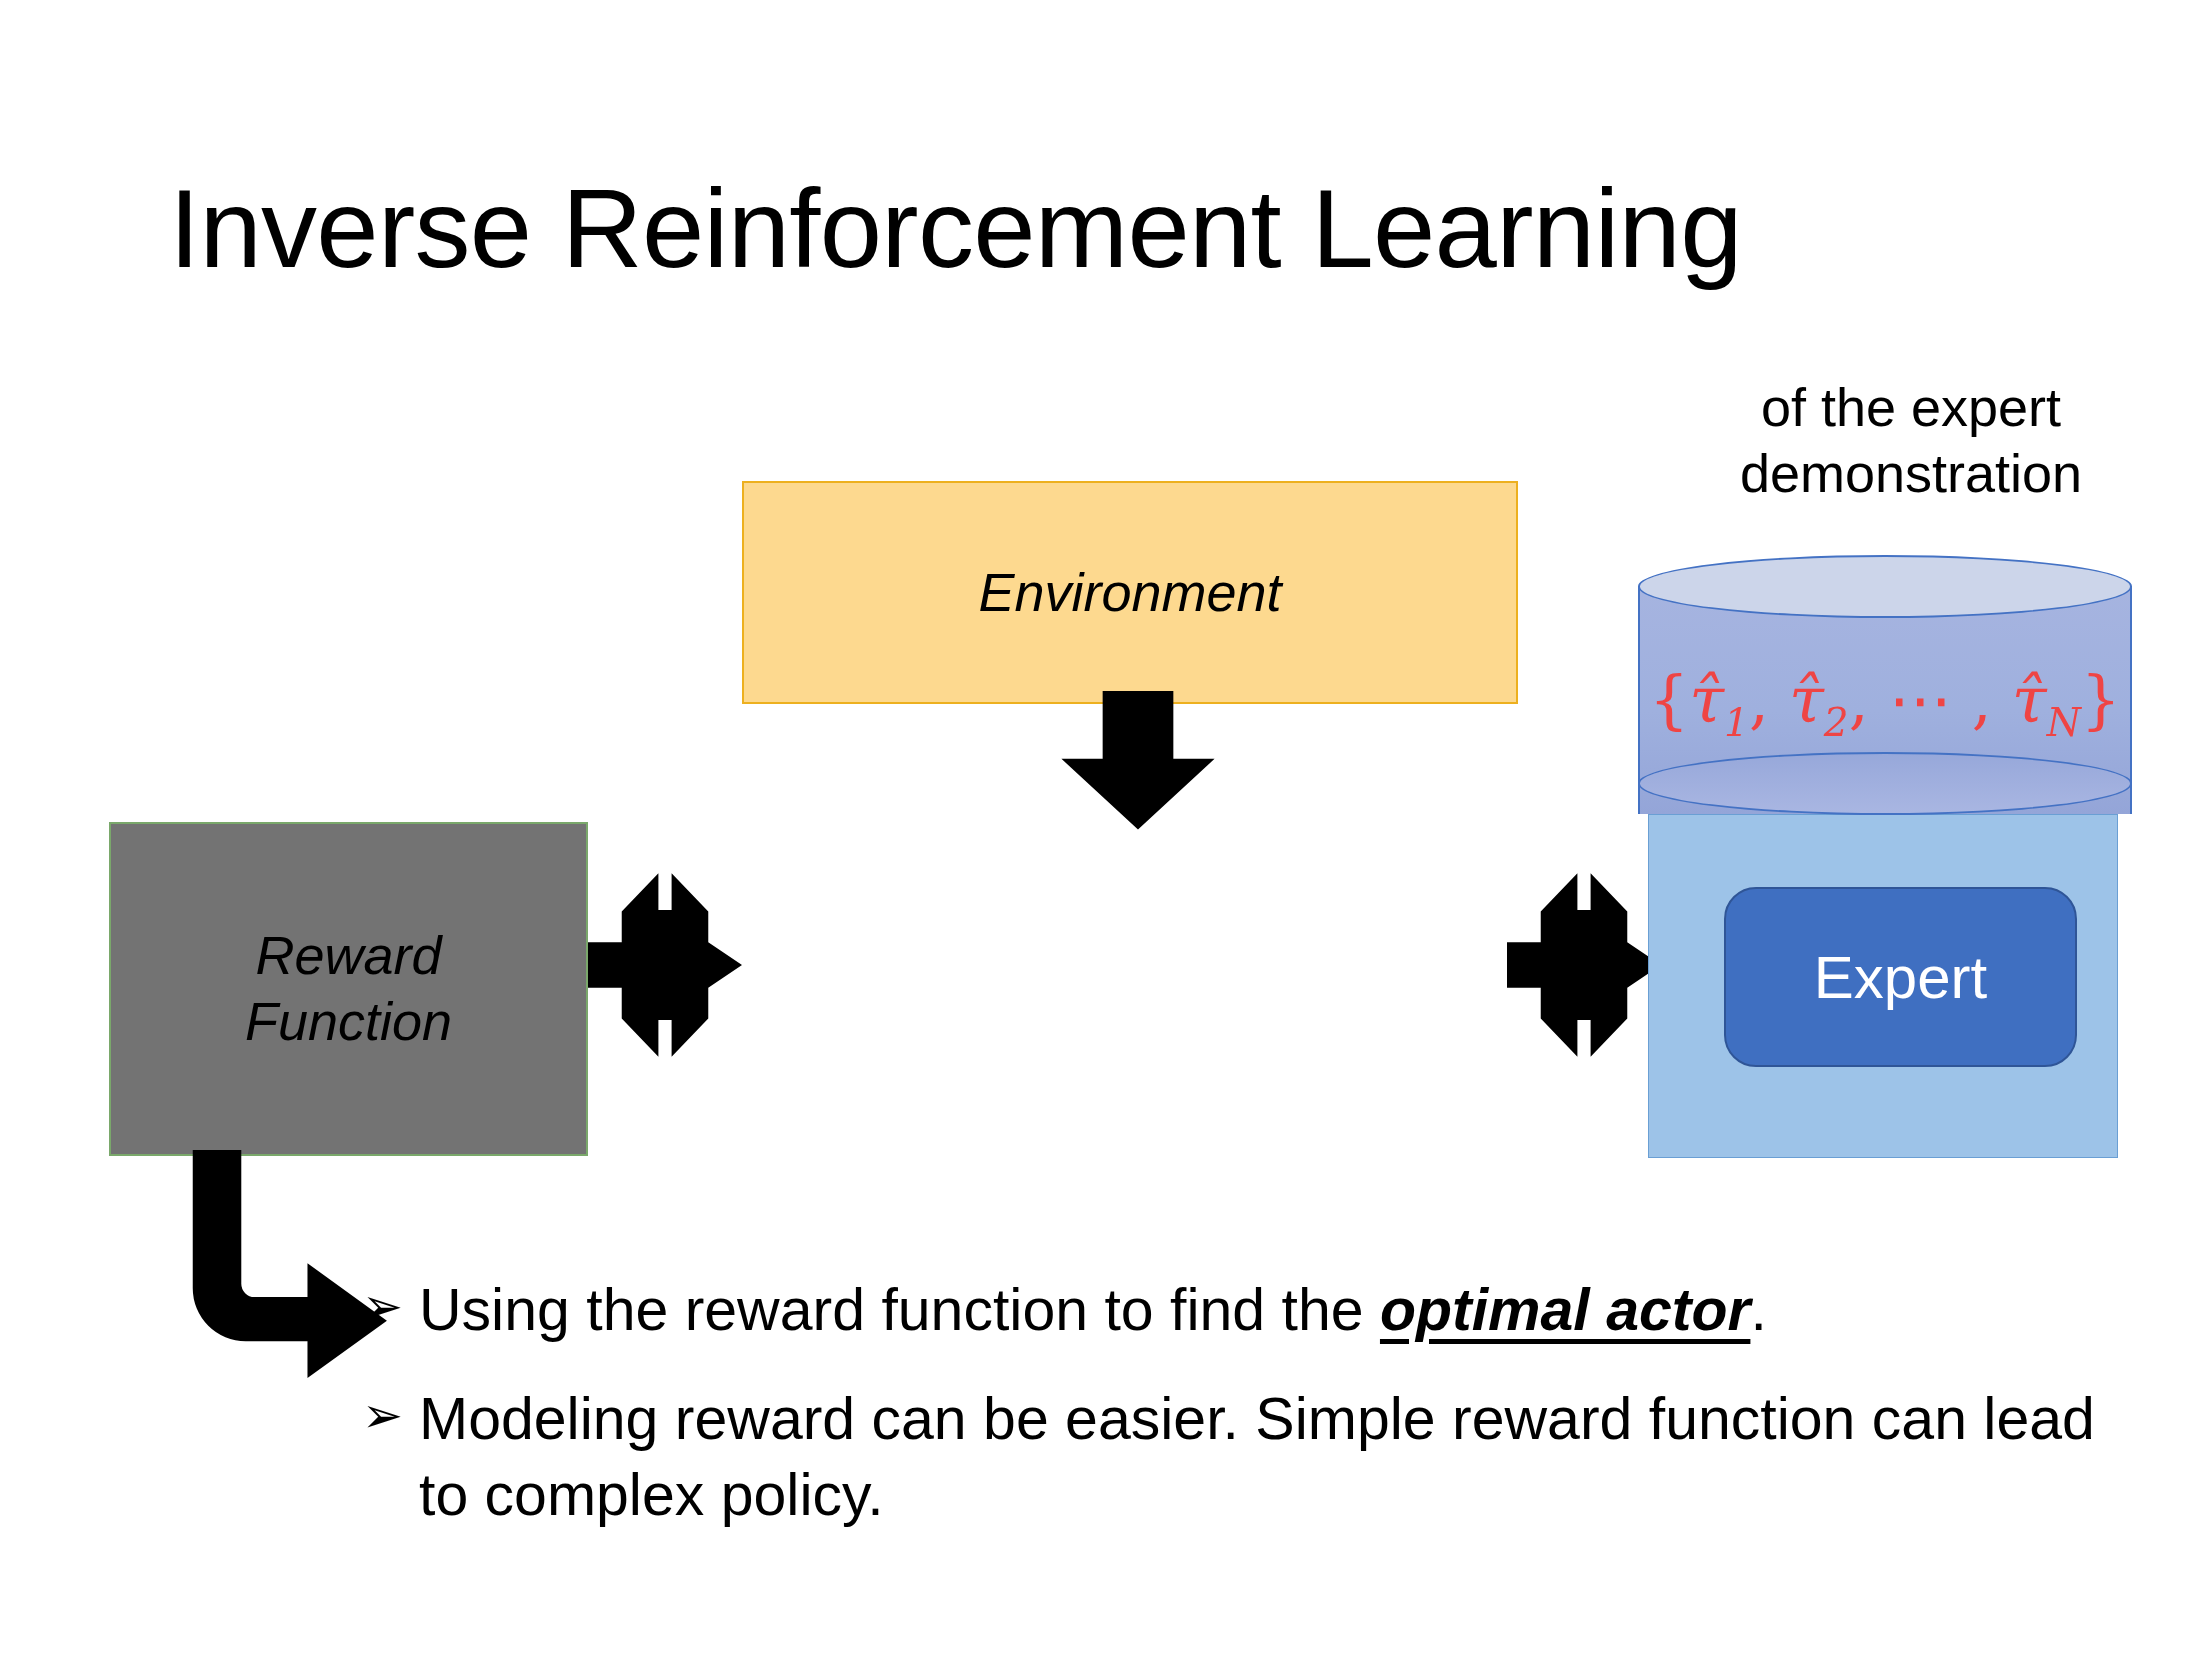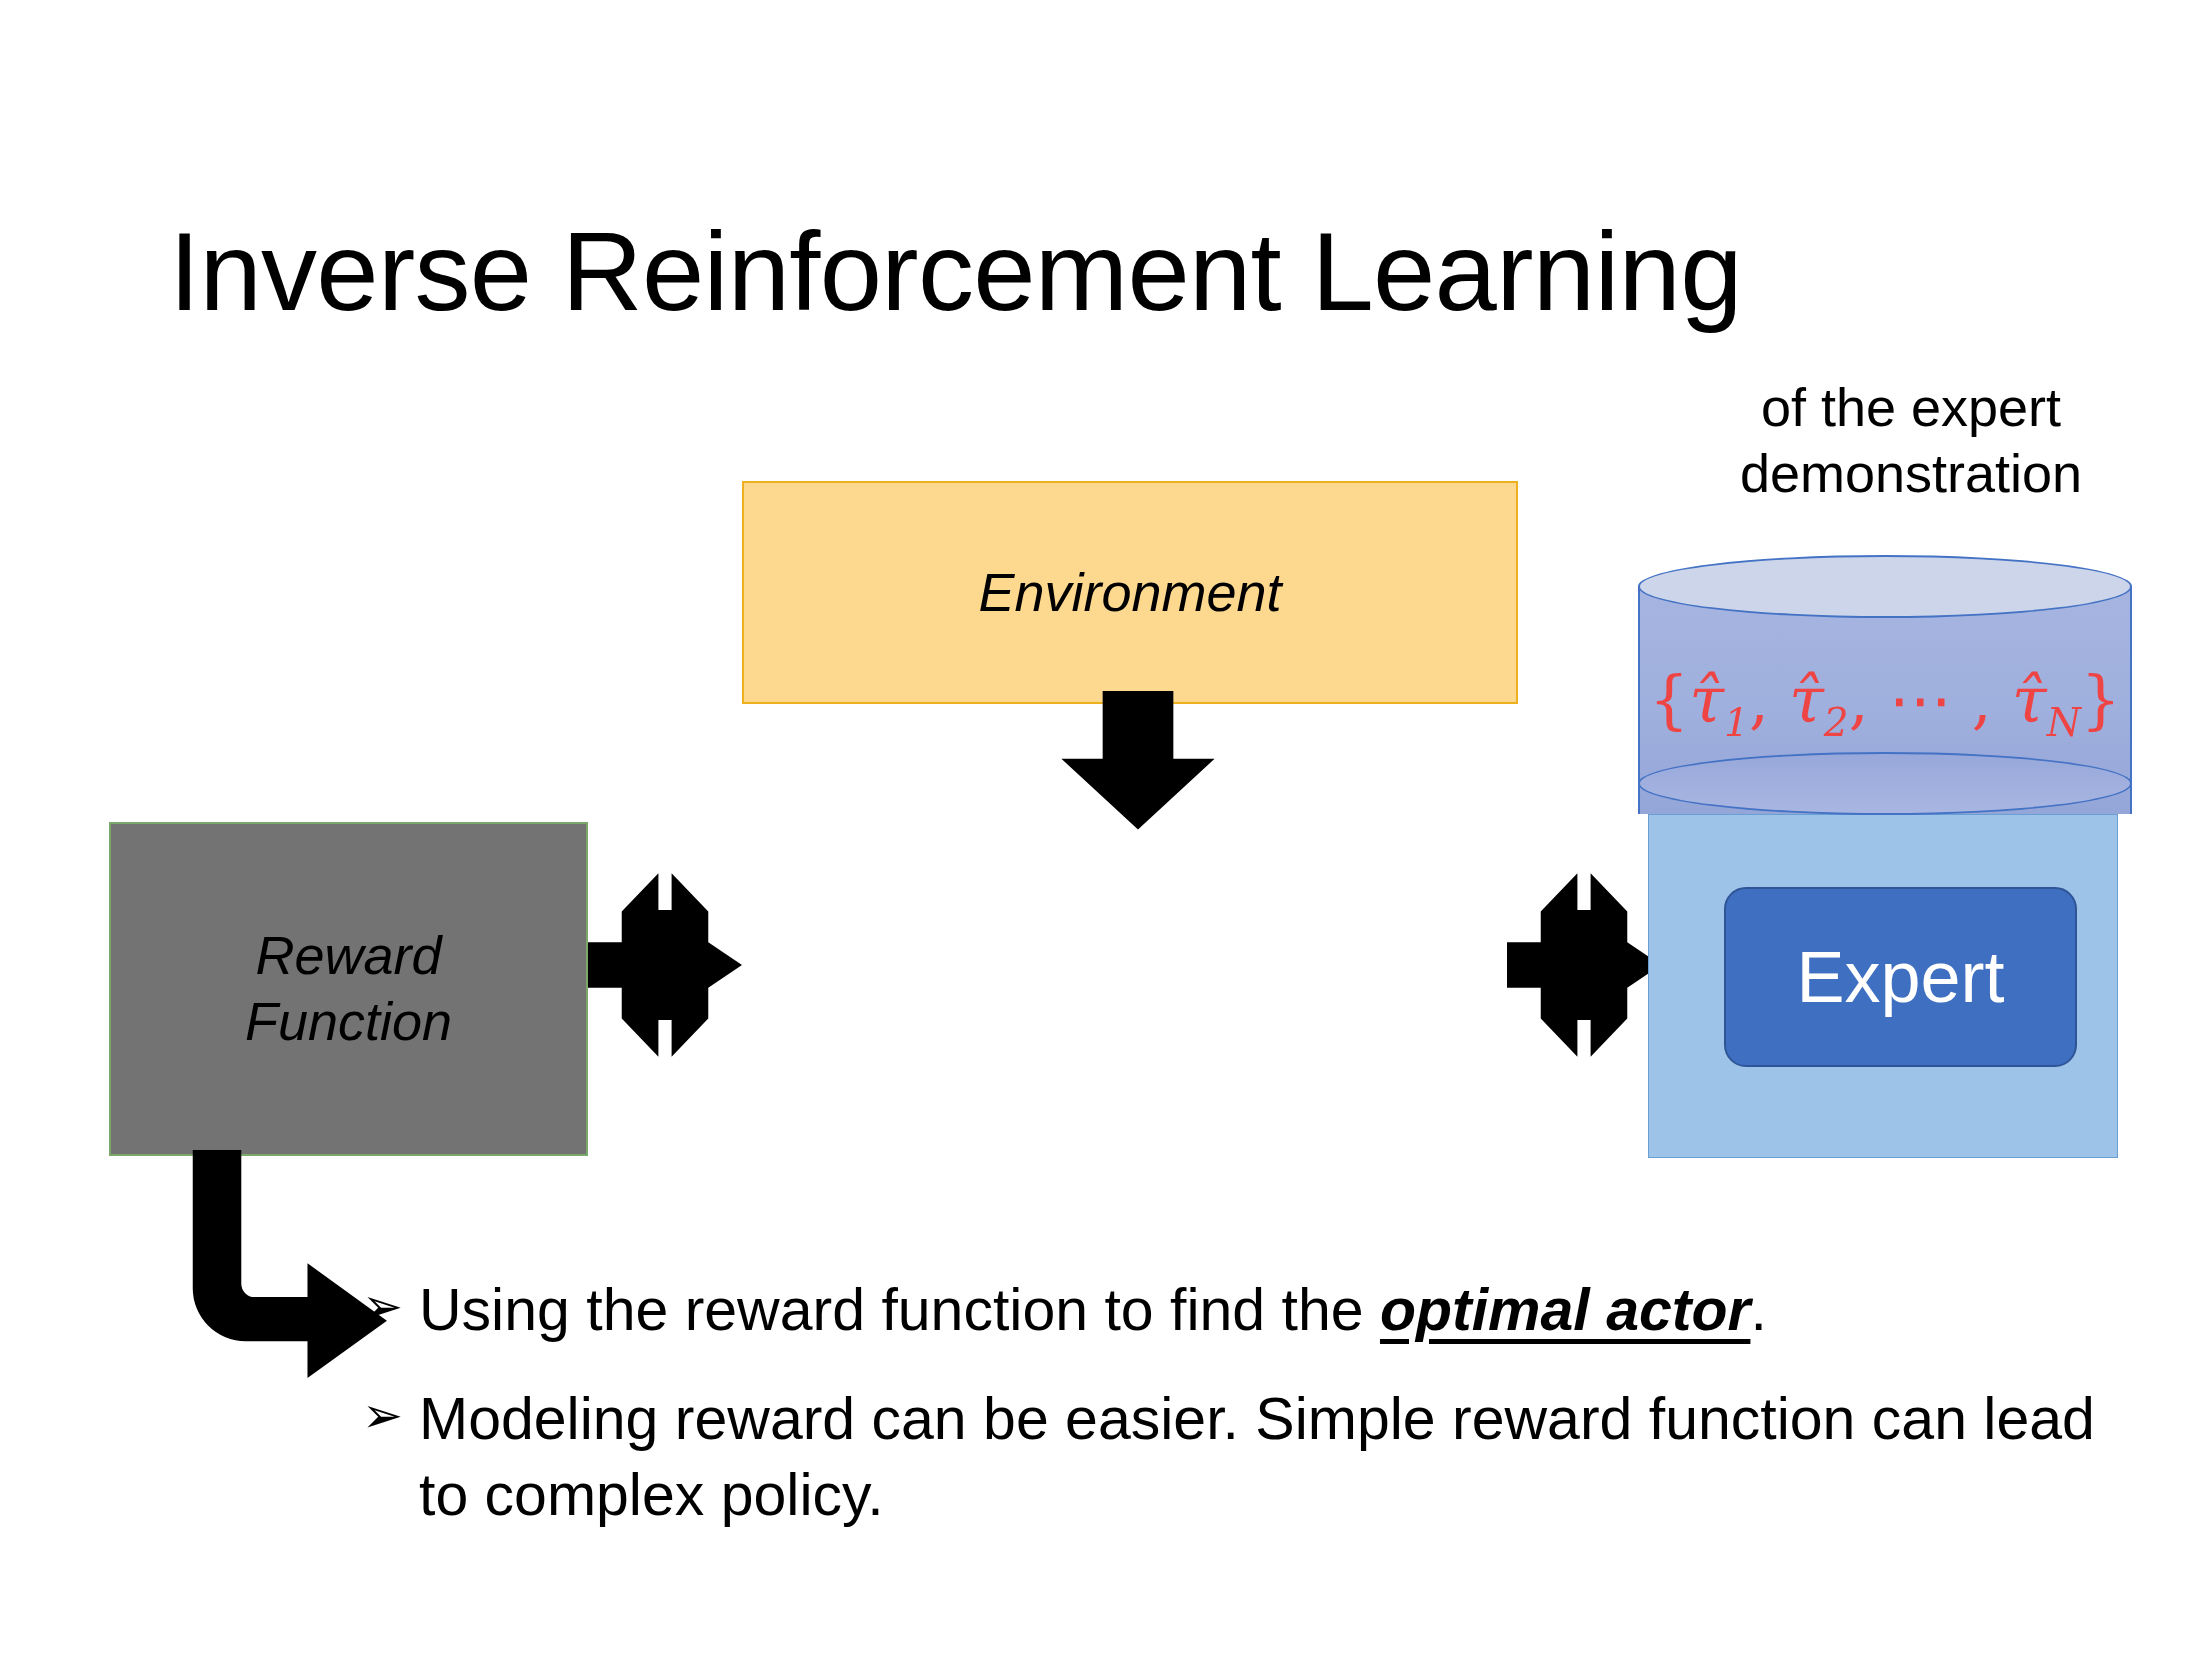--- a/index.html
+++ b/index.html
@@ -25,21 +25,20 @@
     position: absolute;
     left: 169px;
     top: 173px;
     width: 1838px;
     font-size: 112px;
     line-height: 1.0;
     color: #000000;
     font-weight: 400;
     letter-spacing: -0.7px;
     white-space: nowrap;
-    margin-top: 43px;
   }
 
   
   .dbox {
     position: absolute;
     box-sizing: border-box;
     display: flex;
     align-items: center;
     justify-content: center;
     text-align: center;
@@ -108,27 +107,27 @@
 
   
   #expert-box {
     position: absolute;
     left: 1724px;
     top: 887px;
     width: 353px;
     height: 180px;
     background: #3f6fc1;
     border: 2.9px solid #2f5597;
-    border-radius: 22px;
+    border-radius: 32px;
     box-sizing: border-box;
     display: flex;
     align-items: center;
     justify-content: center;
     color: #ffffff;
-    font-size: 72px;
+    font-size: 60px;
   }
 
   
   #cylinder {
     position: absolute;
     left: 1638px;
     top: 555px;
     width: 494px;
     height: 290px;
   }

